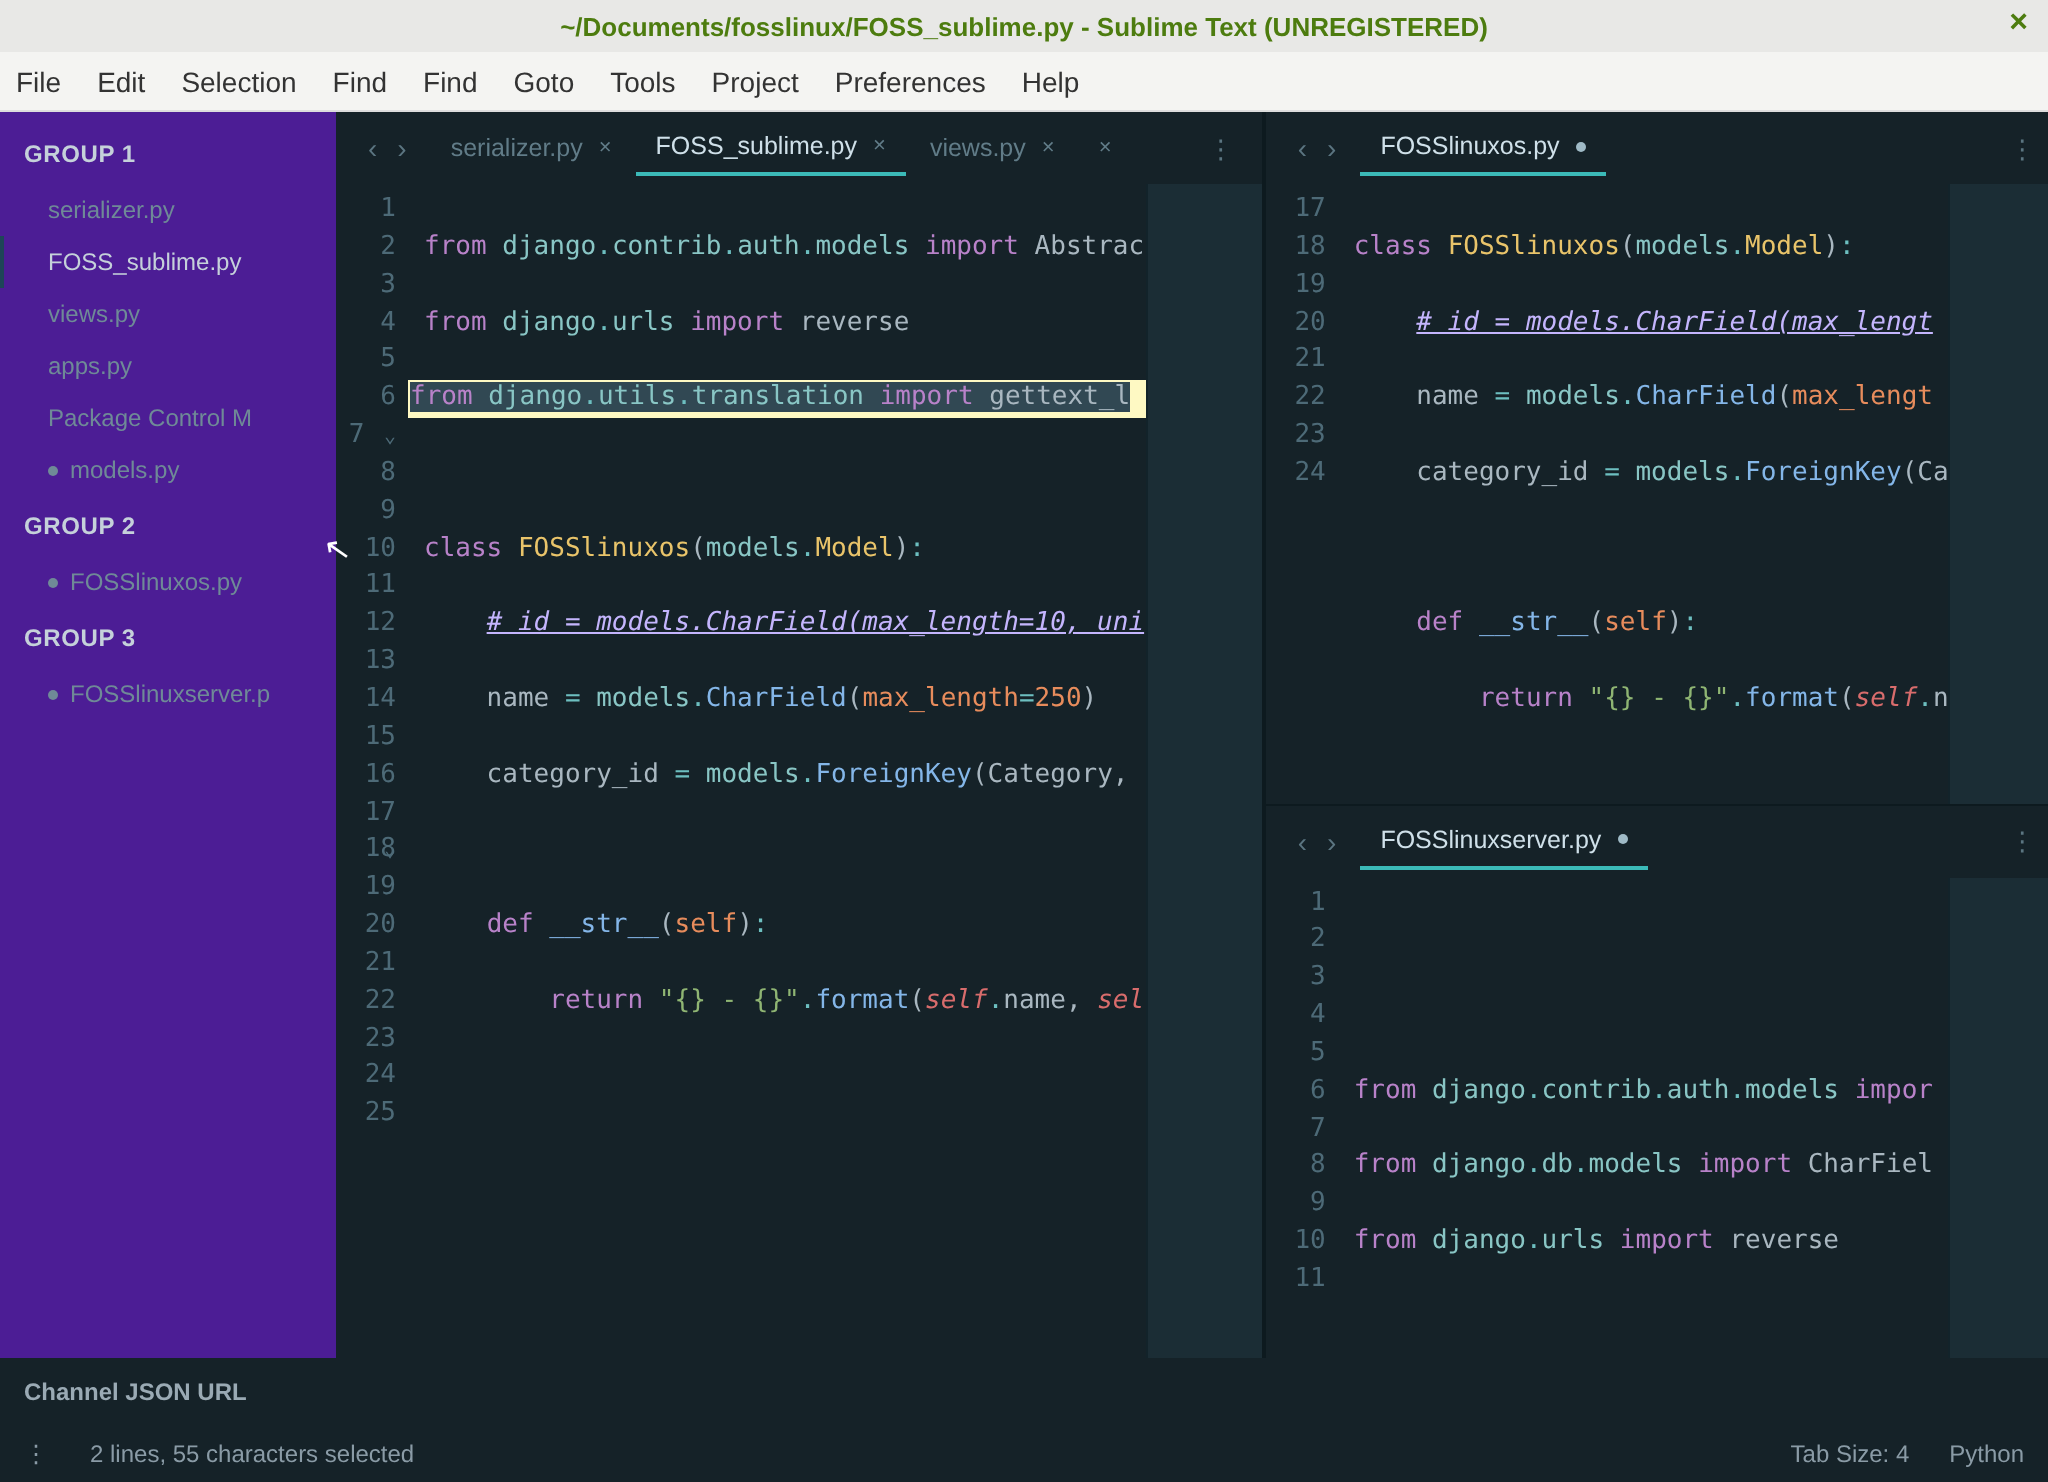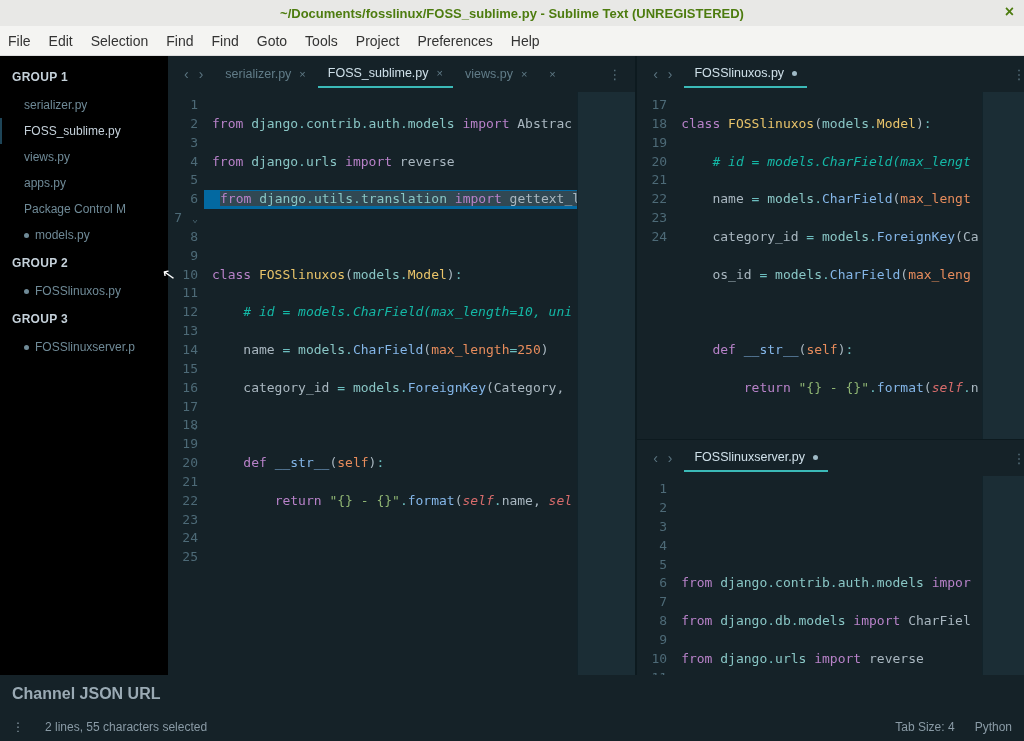--- a/index.html
+++ b/index.html
@@ -45,21 +45,21 @@
 }
 .menubar span { cursor: pointer; text-align: right; }
 .workspace {
   flex: 1;
   display: flex;
   background: #152228;
   overflow: hidden;
 }
 .sidebar {
   width: 168px;
-  background: #000000;
+  background: #4c1d95;
   color: #8fa1ad;
   font-size: 12px;
   padding-top: 6px;
   flex-shrink: 0;
 }
 .side-group {
   padding: 8px 12px;
   color: #c5d1da;
   font-weight: 600;
   font-size: 12px;
@@ -165,48 +165,48 @@
 .gutter .ln { height: 18.85px; }
 .gutter .fold { color:#4d6a77; font-size:10px; display:inline-block; margin-left:2px;}
 .code {
   flex: 1;
   padding: 4px 0 4px 8px;
   white-space: pre;
   overflow: hidden;
   position: relative;
 }
 .code-line { height: 18.85px; }
-.line-hl { background: #0369a1; margin-left:-8px; padding-left:16px; width:calc(100% + 8px);}
+.line-hl { background: #fef9c3; margin-left:-8px; padding-left:1px; width:calc(100% + 8px);}
 .sel { background: #314853; }
 .minimap {
   width: 58px;
   background: #1b2d35;
   border-left: 1px solid #12232a;
 }
 .kw { color: #b882c9; }
 .mod { color: #89c6c5; }
 .fn { color: #84b6e8; }
 .cls { color: #e9c46a; }
 .prm { color: #e78c5c; }
 .str { color: #8fb573; }
 .num { color: #e78c5c; }
 .op { color: #6dbfc0; }
-.cmt { color: #14b8a6; font-style: italic; }
+.cmt { color: #c4b5fd; font-style: italic; text-decoration: underline; }
 .slf { color: #d86c6c; font-style: italic;}
 .modifier-bar {
   position:absolute;
   left:0; top:36px;
   width:3px;
   background:#b1d36a;
 }
 .panel {
   background: #152228;
   color: #9aaab4;
   padding: 10px 12px;
-  font-size: 16px;
+  font-size: 12px;
   font-weight: 600;
 }
 .statusbar {
   height: 28px;
   background: #152228;
   color: #8a9ba6;
   display: flex;
   align-items: center;
   padding: 0 12px;
   font-size: 12px;
@@ -368,21 +368,20 @@
               <div class="ln">21</div>
                 <div class="ln">22</div>
                 <div class="ln">23</div>
                 <div class="ln">24</div>
             </div>
             <div class="code">
 <div class="code-line"><span class="kw">class</span> <span class="cls">FOSSlinuxos</span>(<span class="mod">models</span><span class="op">.</span><span class="cls">Model</span>)<span class="op">:</span></div>
 <div class="code-line">    <span class="cmt"># id = models.CharField(max_lengt</span></div>
 <div class="code-line">    name <span class="op">=</span> <span class="mod">models</span><span class="op">.</span><span class="fn">CharField</span>(<span class="prm">max_lengt</span></div>
 <div class="code-line">    category_id <span class="op">=</span> <span class="mod">models</span><span class="op">.</span><span class="fn">ForeignKey</span>(Ca</div>
-<div class="code-line">    os_id <span class="op">=</span> <span class="mod">models</span><span class="op">.</span><span class="fn">CharField</span>(<span class="prm">max_leng</span></div>
 <div class="code-line"></div>
 <div class="code-line">    <span class="kw">def</span> <span class="fn">__str__</span>(<span class="prm">self</span>)<span class="op">:</span></div>
 <div class="code-line">        <span class="kw">return</span> <span class="str">"{} - {}"</span><span class="op">.</span><span class="fn">format</span>(<span class="slf">self</span><span class="op">.</span>n</div>
             </div>
             <div class="minimap"></div>
           </div>
         </div>
 
         <div class="pane right-bot">
           <div class="modifier-bar" style="height:120px"></div>

